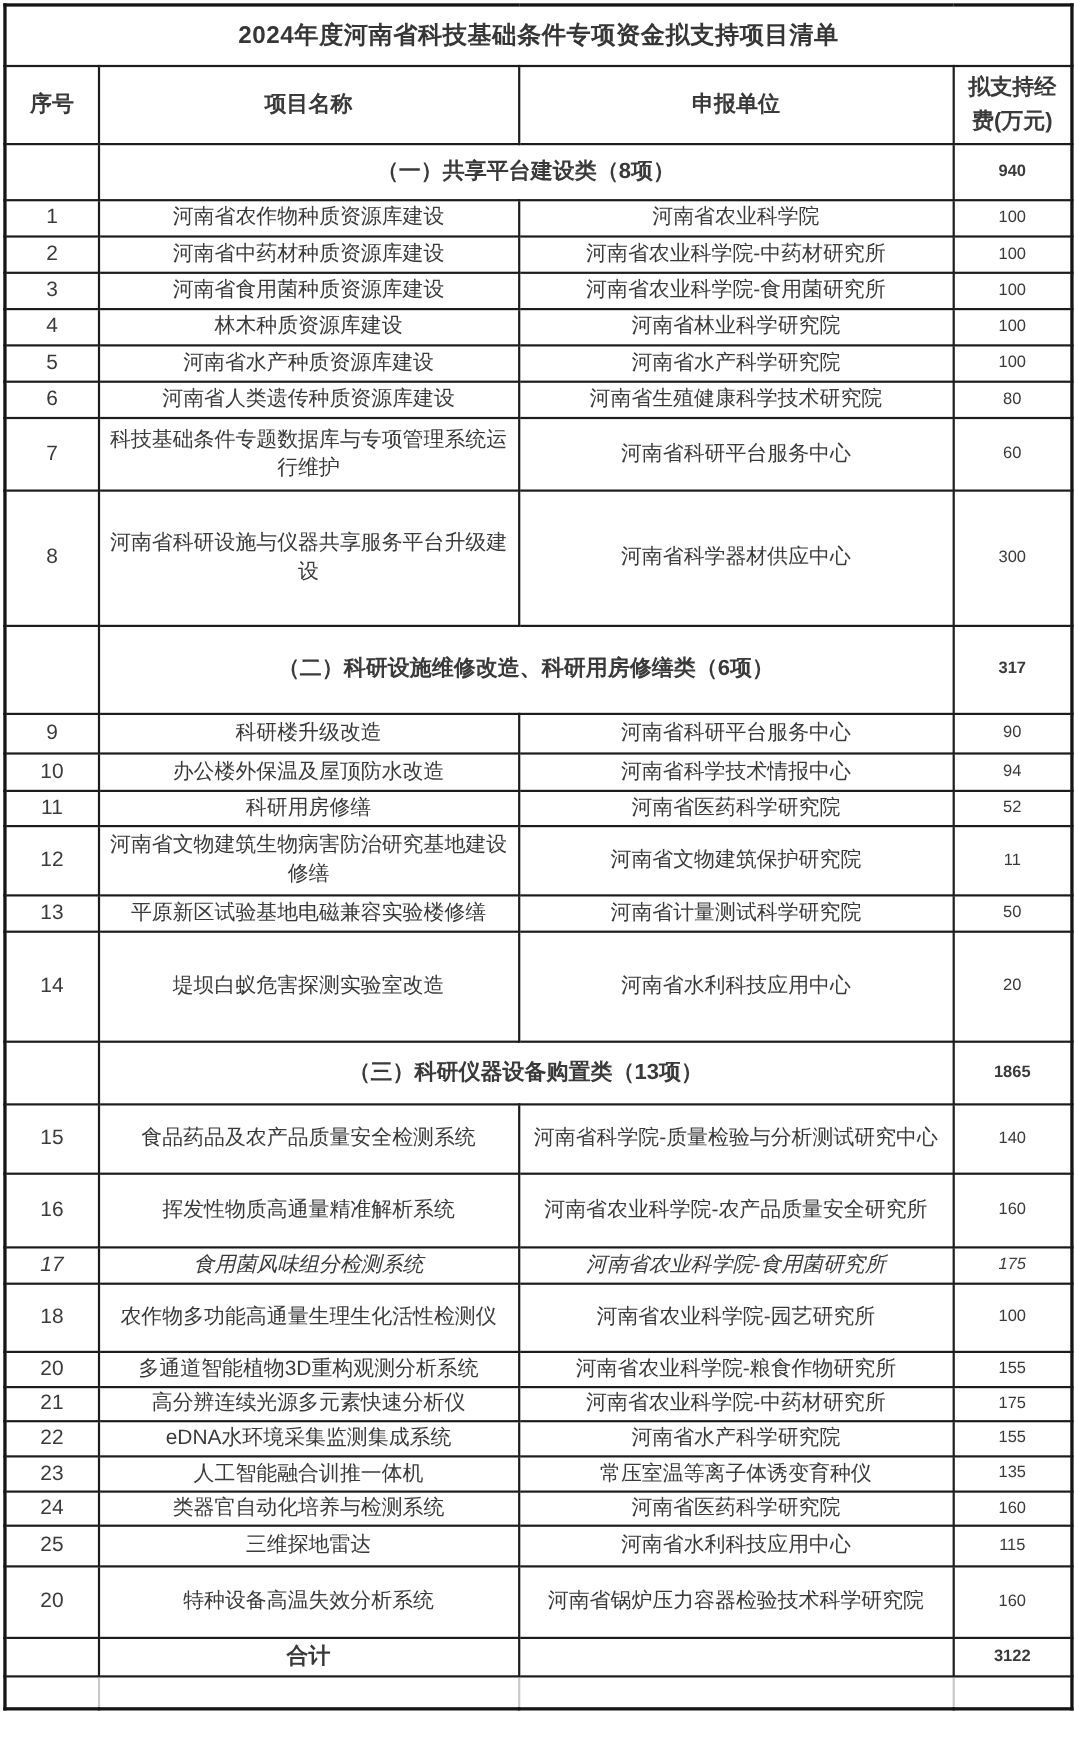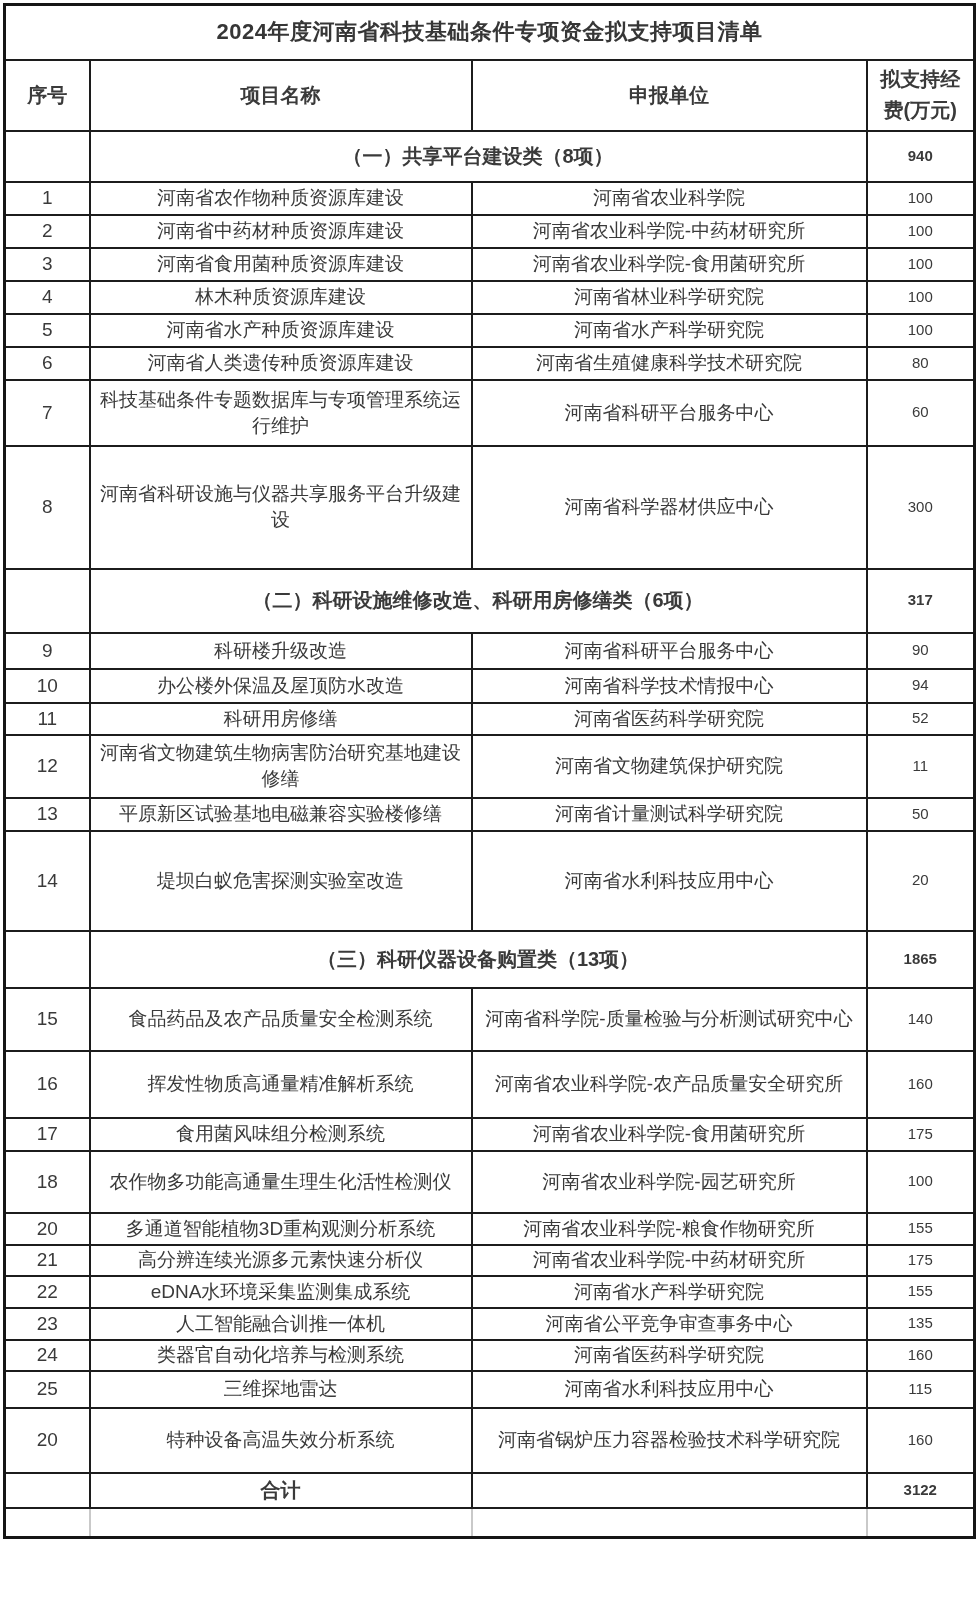--- a/index.html
+++ b/index.html
@@ -104,21 +104,21 @@
         <td class="name-cell">科技基础条件专题数据库与专项管理系统运行维护</td>
         <td class="unit-cell">河南省科研平台服务中心</td>
         <td class="amt-cell">60</td>
       </tr>
       <tr style="height: 123px;">
         <td class="no-cell">8</td>
         <td class="name-cell">河南省科研设施与仪器共享服务平台升级建设</td>
         <td class="unit-cell">河南省科学器材供应中心</td>
         <td class="amt-cell">300</td>
       </tr>
-      <tr style="height: 64px;">
+      <tr style="height: 80px;">
         <td class="no-cell"></td>
         <td class="sec-label" colspan="2">（二）科研设施维修改造、科研用房修缮类（6项）</td>
         <td class="amt-cell bold">317</td>
       </tr>
       <tr style="height: 36px;">
         <td class="no-cell">9</td>
         <td class="name-cell">科研楼升级改造</td>
         <td class="unit-cell">河南省科研平台服务中心</td>
         <td class="amt-cell">90</td>
       </tr>
@@ -162,21 +162,21 @@
         <td class="name-cell">食品药品及农产品质量安全检测系统</td>
         <td class="unit-cell">河南省科学院-质量检验与分析测试研究中心</td>
         <td class="amt-cell">140</td>
       </tr>
       <tr style="height: 67px;">
         <td class="no-cell">16</td>
         <td class="name-cell">挥发性物质高通量精准解析系统</td>
         <td class="unit-cell">河南省农业科学院-农产品质量安全研究所</td>
         <td class="amt-cell">160</td>
       </tr>
-      <tr style="height: 33px;">
+      <tr style="height: 33px; font-style: italic;">
         <td class="no-cell">17</td>
         <td class="name-cell">食用菌风味组分检测系统</td>
         <td class="unit-cell">河南省农业科学院-食用菌研究所</td>
         <td class="amt-cell">175</td>
       </tr>
       <tr style="height: 62px;">
         <td class="no-cell">18</td>
         <td class="name-cell">农作物多功能高通量生理生化活性检测仪</td>
         <td class="unit-cell">河南省农业科学院-园艺研究所</td>
         <td class="amt-cell">100</td>
@@ -195,21 +195,21 @@
       </tr>
       <tr style="height: 32px;">
         <td class="no-cell">22</td>
         <td class="name-cell">eDNA水环境采集监测集成系统</td>
         <td class="unit-cell">河南省水产科学研究院</td>
         <td class="amt-cell">155</td>
       </tr>
       <tr style="height: 32px;">
         <td class="no-cell">23</td>
         <td class="name-cell">人工智能融合训推一体机</td>
-        <td class="unit-cell">河南省公平竞争审查事务中心</td>
+        <td class="unit-cell">常压室温等离子体诱变育种仪</td>
         <td class="amt-cell">135</td>
       </tr>
       <tr style="height: 31px;">
         <td class="no-cell">24</td>
         <td class="name-cell">类器官自动化培养与检测系统</td>
         <td class="unit-cell">河南省医药科学研究院</td>
         <td class="amt-cell">160</td>
       </tr>
       <tr style="height: 37px;">
         <td class="no-cell">25</td>

